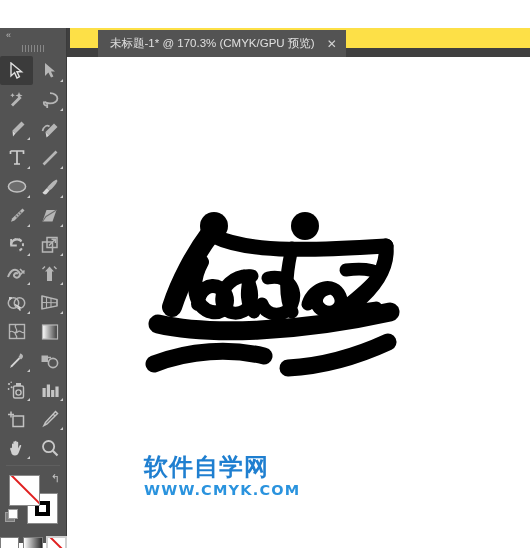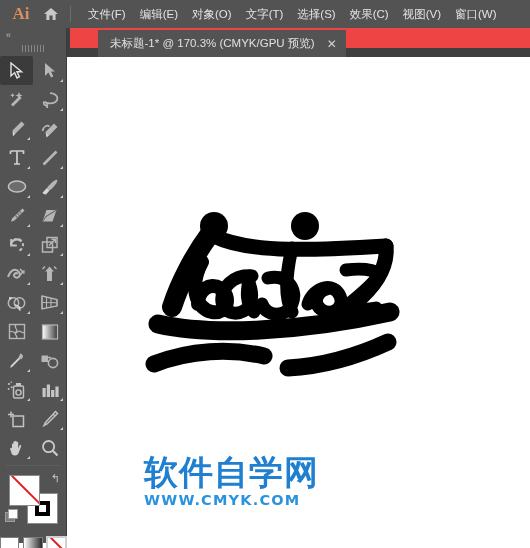--- a/index.html
+++ b/index.html
@@ -27,21 +27,21 @@
   .menu-items{display:flex;align-items:center;margin-left:6px;}
   .menu-item{
     color:#e3e3e3;font-size:11.5px;padding:4px 7px;white-space:nowrap;
   }
 
   
   .tabbar{
     position:absolute;left:0;top:28px;width:530px;height:29px;
     background:#3f3f3f;
   }
-  .tabstrip{position:absolute;left:70px;top:0;right:0;height:20px;background:#ef4444;}
+  .tabstrip{position:absolute;left:70px;top:0;right:0;height:20px;background:#fde047;}
   .tab{
     position:absolute;left:28px;top:2px;height:27px;
     background:#535353;display:flex;align-items:center;
     padding:0 7px 0 12px;box-sizing:border-box;
   }
   .tab-label{color:#e0e0e0;font-size:11.5px;white-space:nowrap;}
   .tab-close{
     color:#d4d4d4;font-size:12px;margin-left:12px;margin-right:2px;
     line-height:1;font-weight:bold;
   }
@@ -119,54 +119,35 @@
 
   
   .canvas{
     position:absolute;left:68px;top:57px;right:0;bottom:0;background:#ffffff;
   }
   .artwork{position:absolute;left:72px;top:147px;width:270px;height:180px;}
   .watermark{
     position:absolute;left:76px;top:398px;width:150px;
   }
   .wm-cn{
-    font-size:34px;font-weight:bold;color:#1f7fd0;letter-spacing:1px;
+    font-size:24px;font-weight:bold;color:#1f7fd0;letter-spacing:1px;
     font-family:"DejaVu Sans",sans-serif;line-height:1;
     white-space:nowrap;
   }
   .wm-en{
     font-size:14.5px;font-weight:bold;color:#2a93de;letter-spacing:1.2px;
     margin-top:3px;font-family:"DejaVu Sans",sans-serif;white-space:nowrap;
   }
   svg{display:block;}
 </style>
 </head>
 <body>
 
 <div id="app">
 
-  <div class="menubar">
-    <div class="ai-logo">Ai</div>
-    <div class="home-icon">
-      <svg width="16" height="14" viewBox="0 0 16 14">
-        <path d="M8 1 L15 7 L12.6 7 L12.6 13 L9.6 13 L9.6 8.6 L6.4 8.6 L6.4 13 L3.4 13 L3.4 7 L1 7 Z" fill="#c8c8c8"></path>
-      </svg>
-    </div>
-    <div class="menu-div"></div>
-    <div class="menu-items">
-      <div class="menu-item">文件(F)</div>
-      <div class="menu-item">编辑(E)</div>
-      <div class="menu-item">对象(O)</div>
-      <div class="menu-item">文字(T)</div>
-      <div class="menu-item">选择(S)</div>
-      <div class="menu-item">效果(C)</div>
-      <div class="menu-item">视图(V)</div>
-      <div class="menu-item">窗口(W)</div>
-    </div>
-  </div>
 
   <div class="tabbar">
     <div class="tabstrip">
       <div class="tab">
         <span class="tab-label">未标题-1* @ 170.3% (CMYK/GPU 预览)</span>
         <span class="tab-close">✕</span>
       </div>
     </div>
   </div>
 

